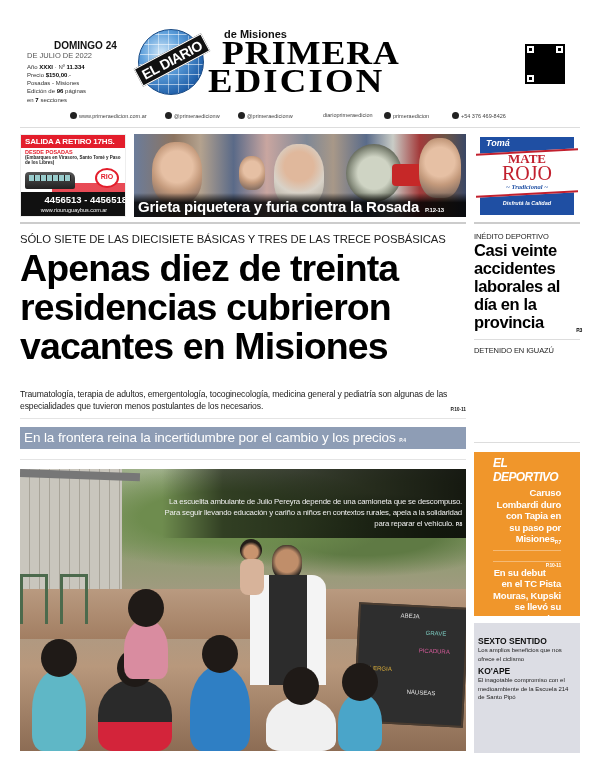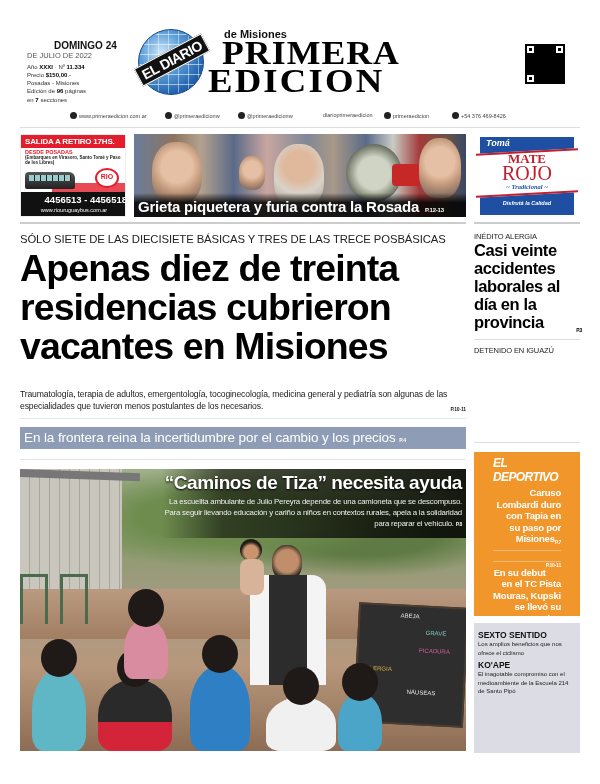--- a/index.html
+++ b/index.html
@@ -127,21 +127,21 @@
   .brief .pg { font-size: 5px; font-weight: bold; float: right; margin-top: 8px; }
   .rule-r1 { position: absolute; left: 474px; top: 339px; width: 106px; height: 1px; background: #ddd; }
   .rule-r2 { position: absolute; left: 474px; top: 442px; width: 106px; height: 1px; background: #ddd; }
 
   .deportivo { position: absolute; left: 474px; top: 452px; width: 106px; height: 164px; background: #f0962b; color: #fff; padding: 4px 19px; }
   .deportivo .sec { font-weight: bold; font-style: italic; font-size: 12px; letter-spacing: -0.6px; margin-bottom: 3px; }
   .deportivo .item { font-weight: bold; font-size: 9.5px; line-height: 11.5px; letter-spacing: -0.2px; padding-bottom: 5px; margin-bottom: 5px; border-bottom: 1px solid rgba(255,255,255,.35); text-align: right; }
   .deportivo .item:last-child { border-bottom: none; }
   .deportivo .pg { font-size: 5px; float: right; margin-top: 4px; }
 
-  .secciones { position: absolute; left: 474px; top: 623px; width: 106px; height: 130px; background: #dcdde4; padding: 4px 4px; }
+  .secciones { position: absolute; left: 474px; top: 623px; width: 106px; height: 130px; background: #dcdde4; padding: 10px 4px; }
   .secciones .s-title { font-weight: bold; font-size: 8.5px; color: #111; margin-top: 3px; }
   .secciones .s-text { font-size: 6px; line-height: 8.5px; color: #222; }
 </style>
 </head>
 <body>
 
 <header class="masthead">
   <div class="issue">
     <div class="day">DOMINGO 24</div>
     <div class="date">DE JULIO DE 2022</div>
@@ -284,29 +284,28 @@
   <div class="kid" style="left:246px;top:228px;width:70px;height:54px;background:#f0f0f0">
       <div class="h"></div>
     </div>
   <div class="kid" style="left:318px;top:224px;width:44px;height:58px;background:#4aa5c9">
       <div class="h"></div>
     </div>
   <div class="kid" style="left:104px;top:150px;width:44px;height:60px;background:#d98ca0">
       <div class="h"></div>
     </div>
   <div class="overlay"></div>
-  <div class="ov-title">“Caminos de Tiza” necesita ayuda</div>
   <div class="ov-text">
     <span>La escuelita ambulante de Julio Pereyra depende de una camioneta que se descompuso. Para seguir llevando educación y cariño a niños en contextos rurales, apela a la solidaridad para reparar el vehículo.</span>
     <span class="pg">P.8</span>
   </div>
 </div>
 
 <div class="brief" style="top:232px">
-  <div class="kick">INÉDITO ALERGIA</div>
+  <div class="kick">INÉDITO DEPORTIVO</div>
   <div class="ttl-bold">
     <span>Casi veinte accidentes laborales al día en la provincia</span>
     <span class="pg">P.3</span>
   </div>
 </div>
 <div class="rule-r1"></div>
 
 <div class="brief" style="top:346px">
   <div class="kick">DETENIDO EN IGUAZÚ</div>
 </div>

